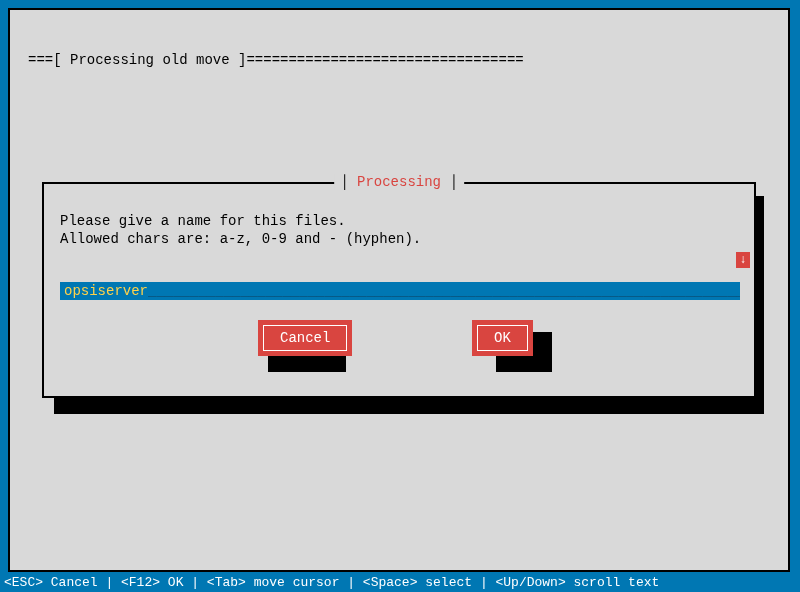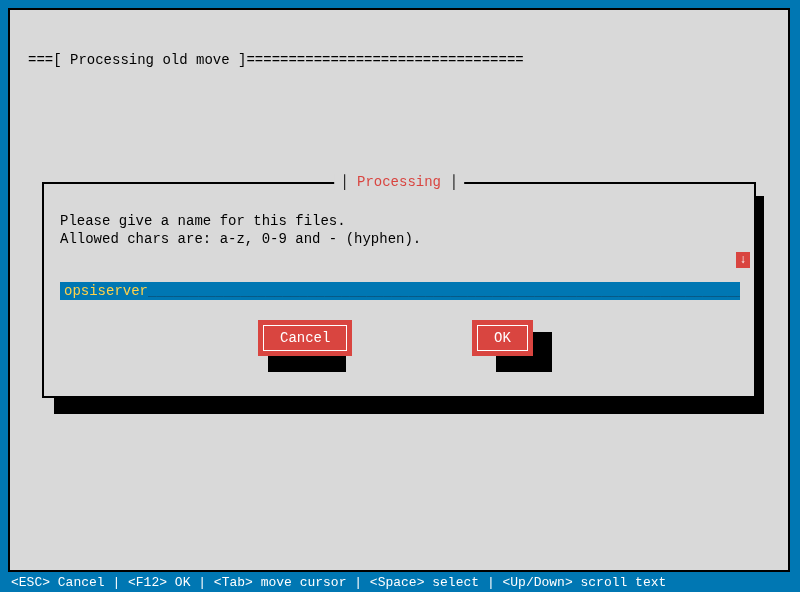--- a/index.html
+++ b/index.html
@@ -144,21 +144,21 @@
 
   .footer {
     position: absolute;
     left: 0;
     bottom: 0;
     width: 800px;
     height: 18px;
     background: #0077b3;
     color: #fff;
     font-size: 13px;
-    padding-left: 11px;
+    padding-left: 4px;
     line-height: 18px;
     white-space: nowrap;
   }
 </style>
 </head>
 <body>
 
 <div class="outer-frame">
   <div class="processing-line">===[ Processing old move ]=================================</div>
 

